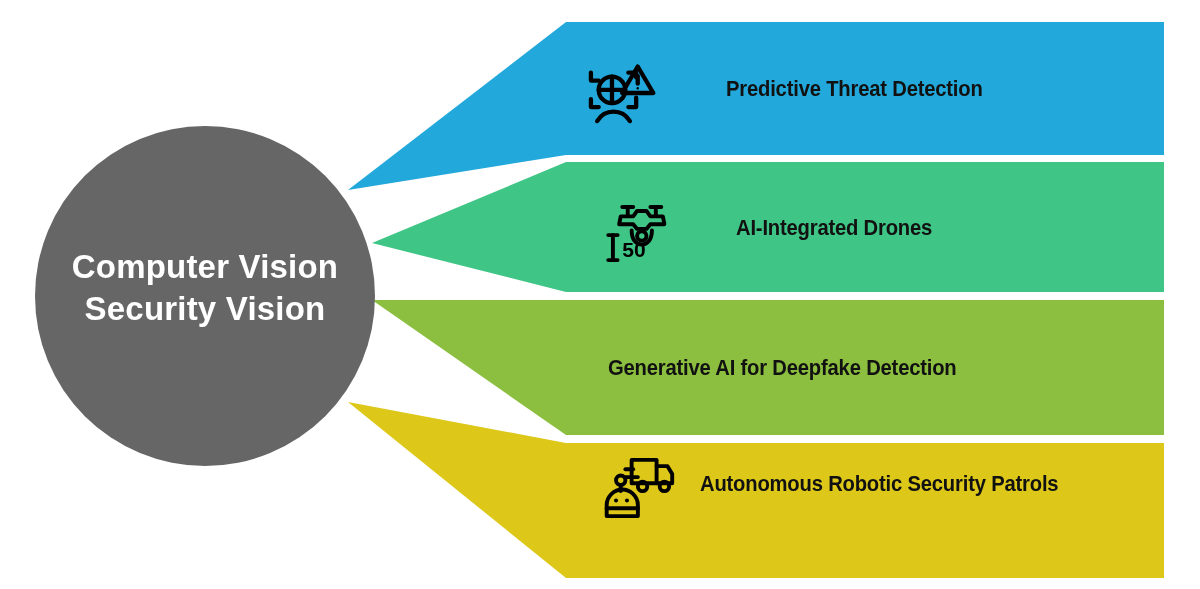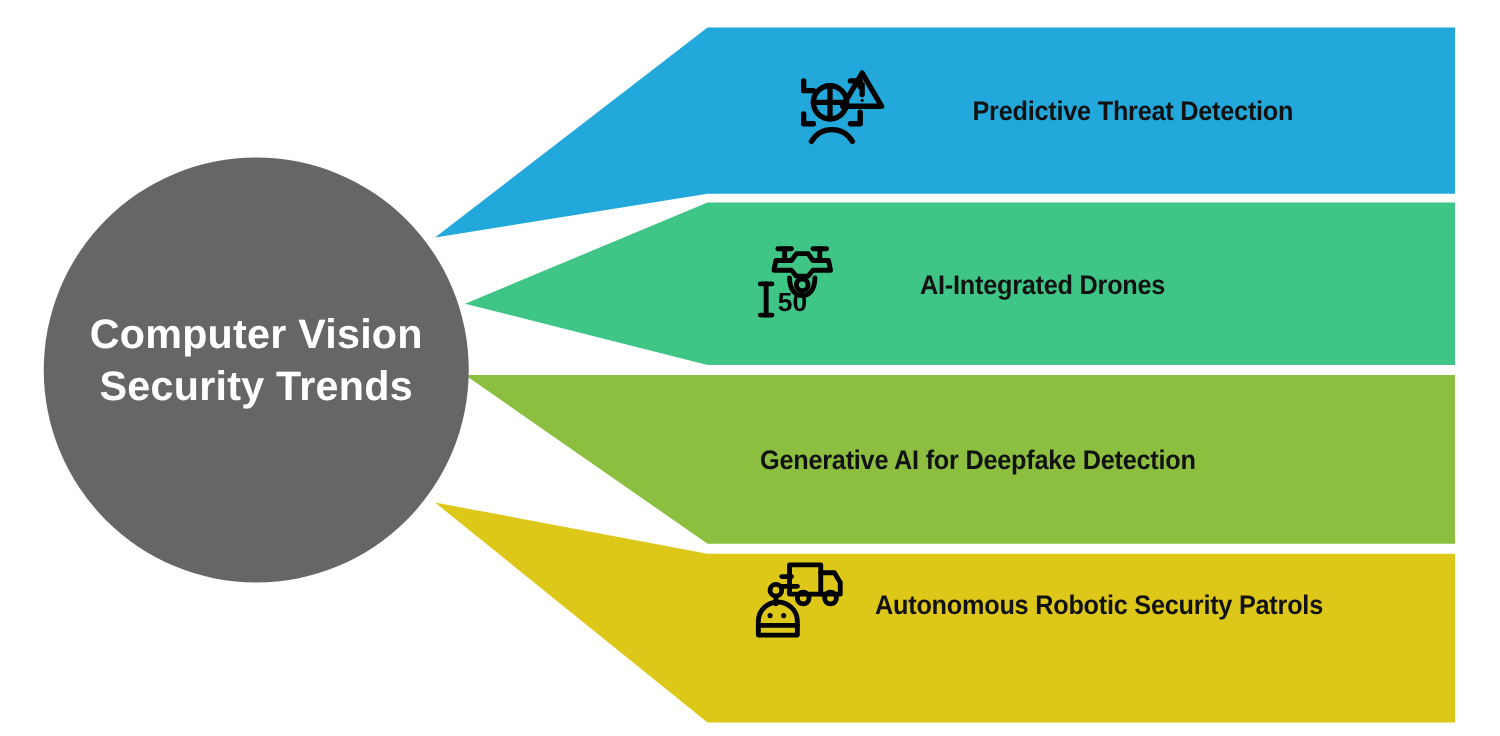--- a/index.html
+++ b/index.html
@@ -47,39 +47,39 @@
     position: absolute;
     display: flex;
     align-items: center;
     pointer-events: none;
   }
   .band-icon {
     width: 86px;
     height: 86px;
     flex: 0 0 86px;
     display: flex;
-    align-items: flex-start;
+    align-items: flex-end;
     justify-content: center;
   }
   .band-icon svg {
     display: block;
     width: 78px;
     height: 78px;
   }
   .band-text {
     font-family: "Liberation Sans", sans-serif;
     font-weight: bold;
     font-size: 21.5px;
     color: #111111;
     letter-spacing: -0.2px;
     white-space: nowrap;
     transform: scaleX(0.94);
     transform-origin: left center;
   }
-  .row-1 { left: 628px; top: 45px;  height: 88px; }
+  .row-1 { left: 576px; top: 45px;  height: 88px; }
   .row-2 { left: 598px; top: 184px; height: 88px; }
   .row-3 { left: 598px; top: 324px; height: 88px; }
   .row-4 { left: 598px; top: 440px; height: 88px; }
   .row-1 .band-text { margin-left: 64px; }
   .row-2 .band-text { margin-left: 52px; }
   .row-3 .band-text { margin-left: 10px; }
   .row-4 .band-text { margin-left: 16px; }
 </style>
 </head>
 <body style="background: rgb(255, 255, 255);">
@@ -94,21 +94,21 @@
 
     <polygon points="372,300 1164,300 1164,435 566,435" fill="#8cbf3f"></polygon>
 
     <polygon points="348,402 566,443 1164,443 1164,578 566,578" fill="#ddc81a"></polygon>
 
     <circle cx="205" cy="296" r="170" fill="#666666"></circle>
   </svg>
 
   <div class="hub-label">
     <span class="hub-line">Computer Vision</span>
-    <span class="hub-line">Security Trends</span>
+    <span class="hub-line">Security Vision</span>
   </div>
 
   <div class="band-row row-1">
     <span class="band-icon">
       <svg viewBox="0 0 100 100" fill="none" stroke="#000000" stroke-width="5.5" stroke-linecap="round" stroke-linejoin="round">
         <polyline points="24,34 14,34 14,24"></polyline>
         <polyline points="62,24 72,24 72,30"></polyline>
         <polyline points="14,58 14,68 24,68"></polyline>
         <polyline points="72,56 72,68 62,68"></polyline>
         <circle cx="41" cy="46" r="17"></circle>

